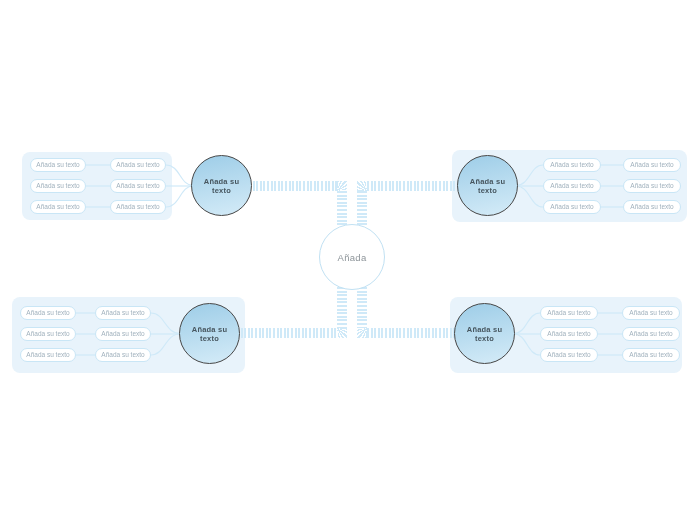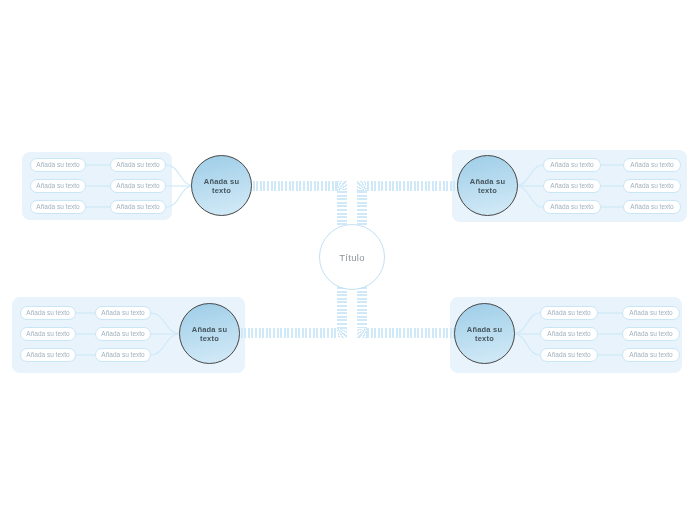--- a/index.html
+++ b/index.html
@@ -162,15 +162,15 @@
   <div class="pill w58" style="left:540px; top:348px;">Añada su texto</div>
   <div class="pill w58" style="left:622px; top:306px;">Añada su texto</div>
   <div class="pill w58" style="left:622px; top:327px;">Añada su texto</div>
   <div class="pill w58" style="left:622px; top:348px;">Añada su texto</div>
 
   <div class="topic" style="left:191px; top:155px;">Añada su texto</div>
   <div class="topic" style="left:457px; top:155px;">Añada su texto</div>
   <div class="topic" style="left:179px; top:303px;">Añada su texto</div>
   <div class="topic" style="left:454px; top:303px;">Añada su texto</div>
 
-  <div class="center-topic">Título</div>
+  <div class="center-topic">Añada</div>
 
 </div>
 
 </body></html>

